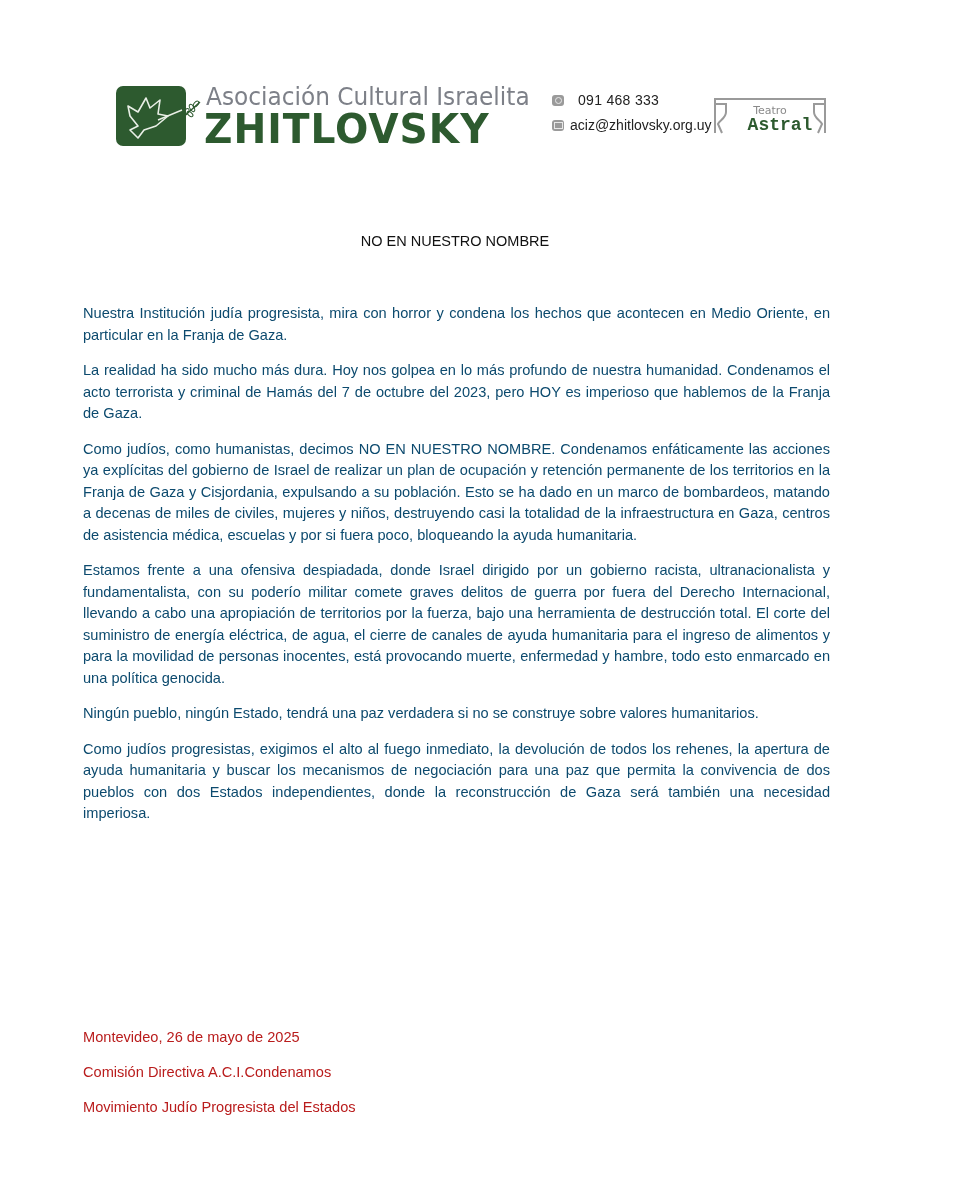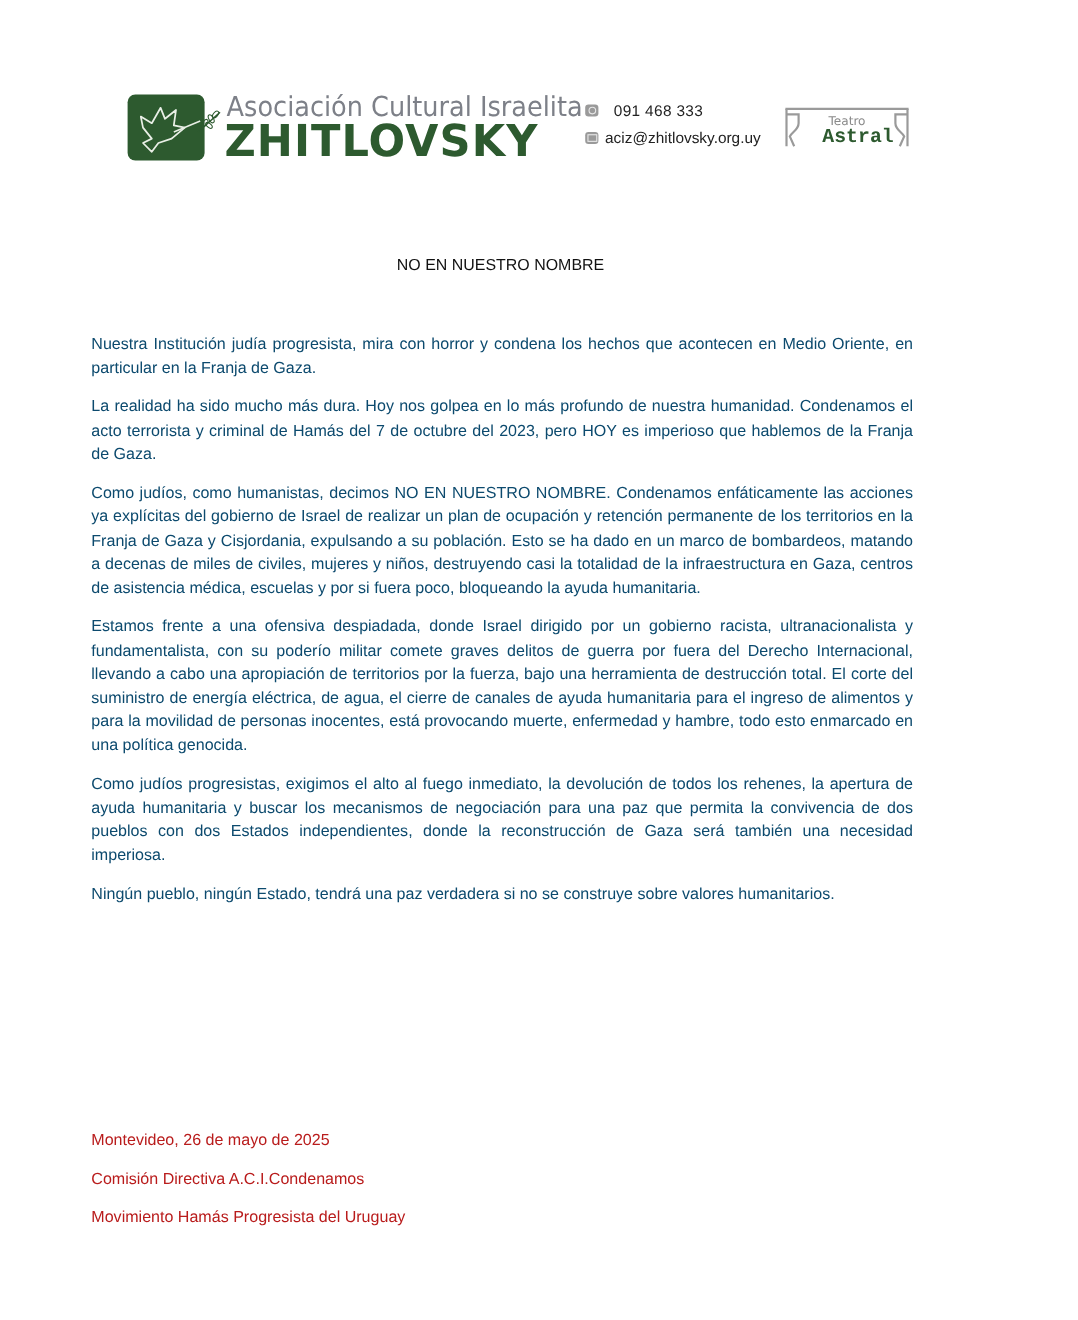--- a/index.html
+++ b/index.html
@@ -61,21 +61,21 @@
       font-weight: bold;
       color: #2d5a2f;
       letter-spacing: 1px;
       white-space: nowrap;
       font-family: "DejaVu Sans", sans-serif;
       transform: scaleX(0.98);
       transform-origin: left top;
     }
     .contacts {
       position: absolute;
-      left: 416px; top: 6px;
+      left: 436px; top: 6px;
       width: 180px;
       font-size: 14px;
       color: #222;
       font-family: "Liberation Sans", sans-serif;
     }
     .contact-row {
       display: flex;
       align-items: center;
       height: 20px;
       margin-bottom: 5px;
@@ -217,23 +217,23 @@
     </div>
   </div>
 
   <div class="doc-title">NO EN NUESTRO NOMBRE</div>
 
   <div class="content">
     <p>Nuestra Institución judía progresista, mira con horror y condena los hechos que acontecen en Medio Oriente, en particular en la Franja de Gaza.</p>
     <p>La realidad ha sido mucho más dura. Hoy nos golpea en lo más profundo de nuestra humanidad. Condenamos el acto terrorista y criminal de Hamás del 7 de octubre del 2023, pero HOY es imperioso que hablemos de la Franja de Gaza.</p>
     <p>Como judíos, como humanistas, decimos NO EN NUESTRO NOMBRE. Condenamos enfáticamente las acciones ya explícitas del gobierno de Israel de realizar un plan de ocupación y retención permanente de los territorios en la Franja de Gaza y Cisjordania, expulsando a su población. Esto se ha dado en un marco de bombardeos, matando a decenas de miles de civiles, mujeres y niños, destruyendo casi la totalidad de la infraestructura en Gaza, centros de asistencia médica, escuelas y por si fuera poco, bloqueando la ayuda humanitaria.</p>
     <p>Estamos frente a una ofensiva despiadada, donde Israel dirigido por un gobierno racista, ultranacionalista y fundamentalista, con su poderío militar comete graves delitos de guerra por fuera del Derecho Internacional, llevando a cabo una apropiación de territorios por la fuerza, bajo una herramienta de destrucción total. El corte del suministro de energía eléctrica, de agua, el cierre de canales de ayuda humanitaria para el ingreso de alimentos y para la movilidad de personas inocentes, está provocando muerte, enfermedad y hambre, todo esto enmarcado en una política genocida.</p>
+    <p>Ningún pueblo, ningún Estado, tendrá una paz verdadera si no se construye sobre valores humanitarios.</p>
     <p>Como judíos progresistas, exigimos el alto al fuego inmediato, la devolución de todos los rehenes, la apertura de ayuda humanitaria y buscar los mecanismos de negociación para una paz que permita la convivencia de dos pueblos con dos Estados independientes, donde la reconstrucción de Gaza será también una necesidad imperiosa.</p>
-    <p>Ningún pueblo, ningún Estado, tendrá una paz verdadera si no se construye sobre valores humanitarios.</p>
   </div>
 
   <div class="signature">
     <div>Montevideo, 26 de mayo de 2025</div>
     <div>Comisión Directiva A.C.I.Condenamos</div>
-    <div>Movimiento Hamás Progresista del Uruguay</div>
+    <div>Movimiento Judío Progresista del Estados</div>
   </div>
 
 </div>
 
 </body></html>

